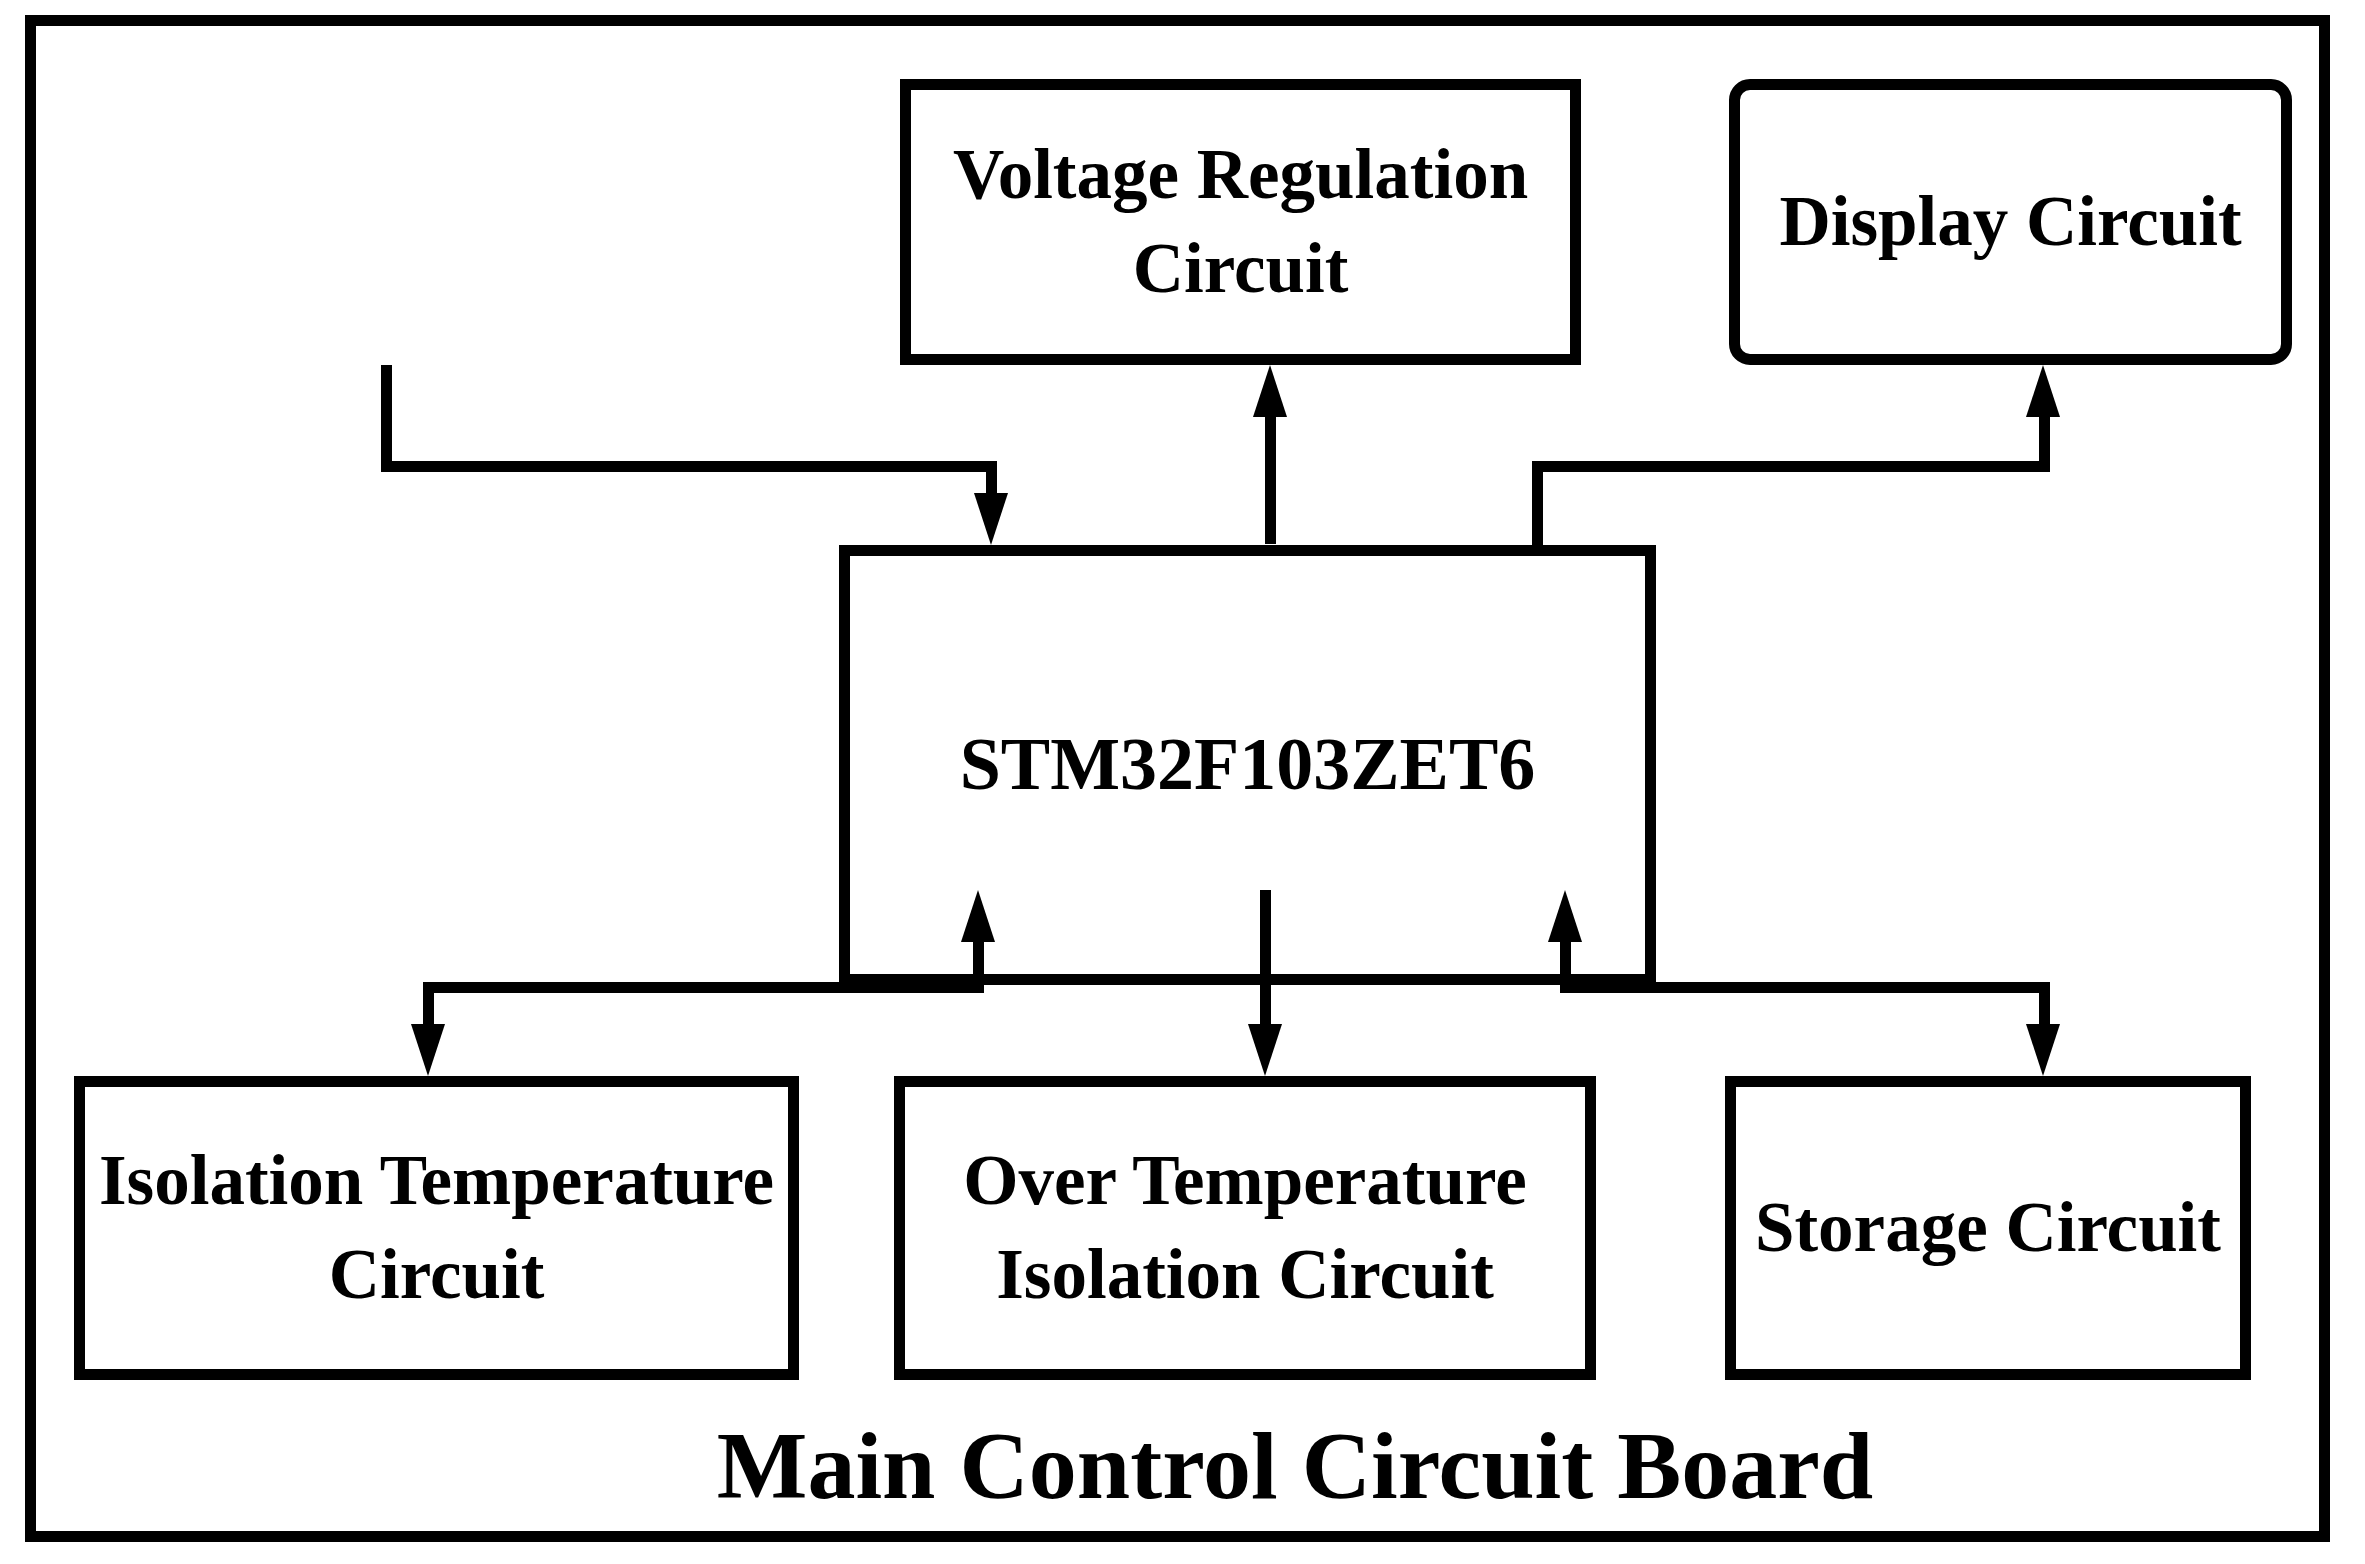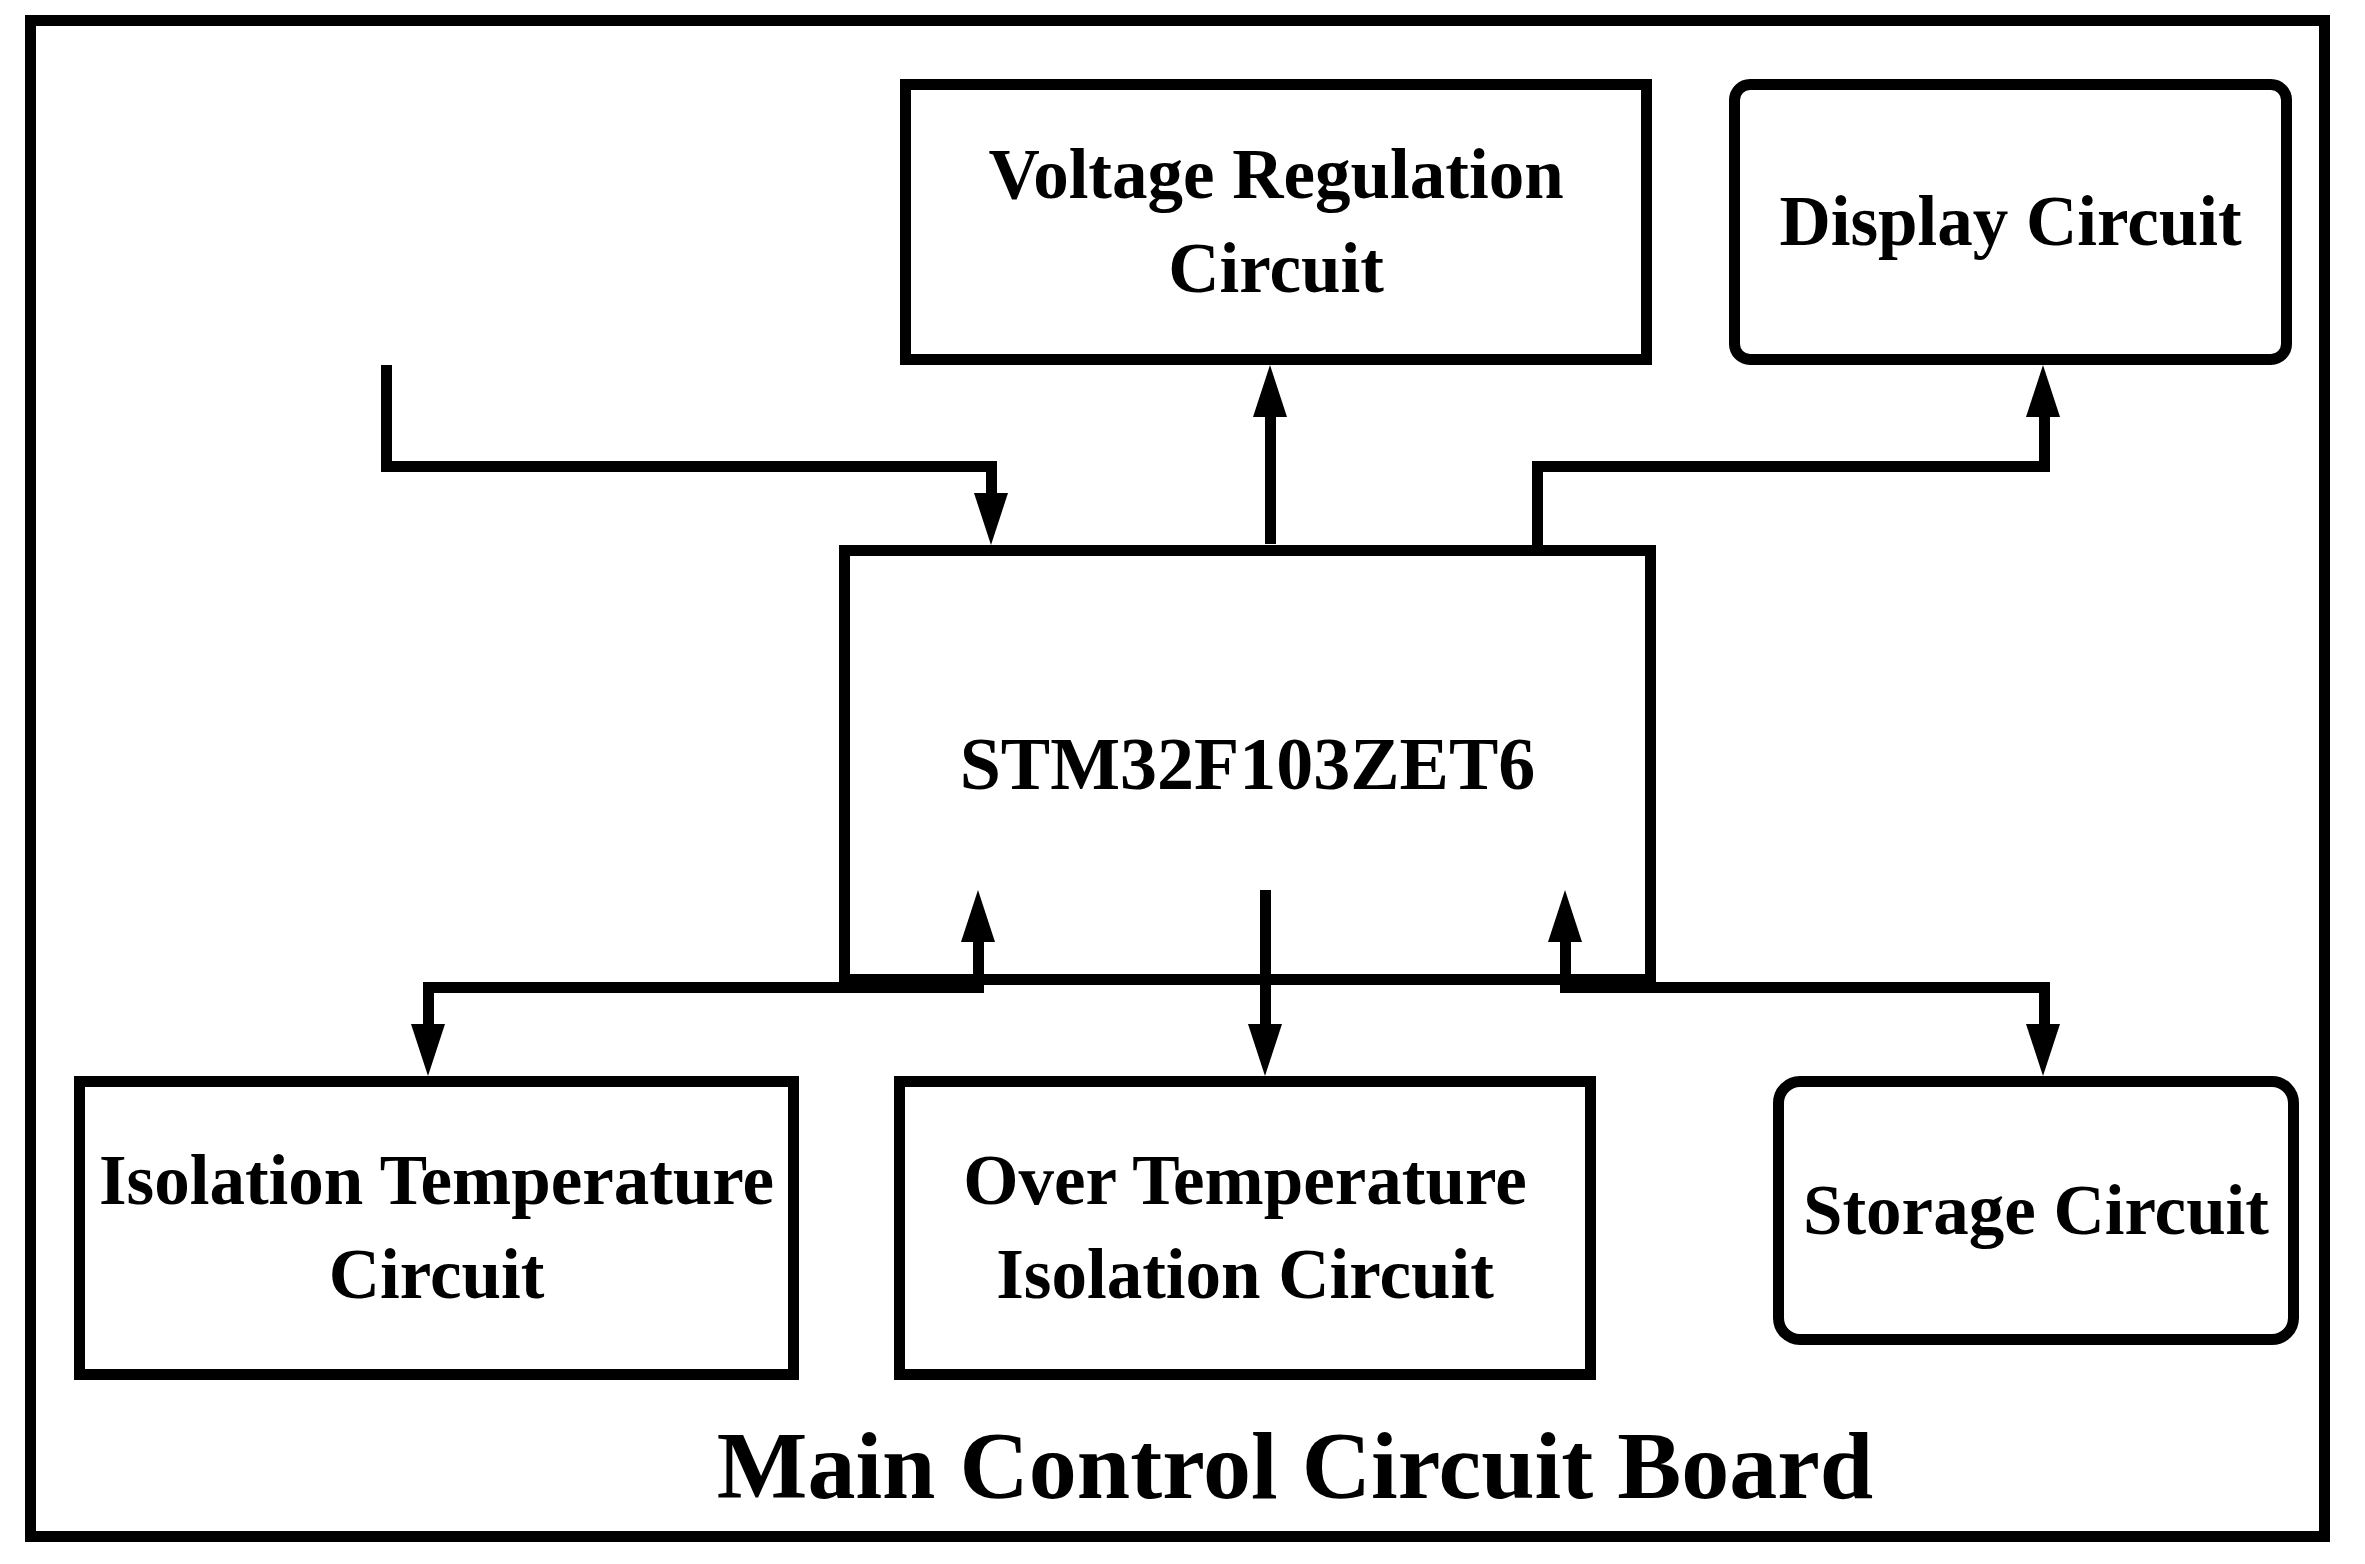--- a/index.html
+++ b/index.html
@@ -50,21 +50,21 @@
   }
 </style>
 </head>
 <body>
 
 <div id="canvas">
 
   <div class="outline" style="left:25px; top:15px; width:2305px; height:1527px;"></div>
 
 
-  <div class="node" style="left:900px; top:79px; width:752px; height:286px;">
+  <div class="node" style="left:900px; top:79px; width:681px; height:286px;">
     <span class="lbl">Voltage Regulation</span>
     <span class="lbl">Circuit</span>
   </div>
 
   <div class="node" style="left:1729px; top:79px; width:563px; height:286px;border-radius:21px;">
     <span class="lbl">Display Circuit</span>
   </div>
 
   <div class="node node-stm32" style="left:839px; top:545px; width:817px; height:440px;">
     <span class="lbl">STM32F103ZET6</span>
@@ -73,21 +73,21 @@
   <div class="node" style="left:74px; top:1076px; width:725px; height:304px;">
     <span class="lbl">Isolation Temperature</span>
     <span class="lbl">Circuit</span>
   </div>
 
   <div class="node" style="left:894px; top:1076px; width:702px; height:304px;align-items:center;">
     <span class="lbl">Over Temperature</span>
     <span class="lbl">Isolation Circuit</span>
   </div>
 
-  <div class="node" style="left:1773px; top:1076px; width:526px; height:269px;border-radius:27px;">
+  <div class="node" style="left:1725px; top:1076px; width:526px; height:304px;">
     <span class="lbl">Storage Circuit</span>
   </div>
 
   <div class="seg" style="left:381px; top:365px; width:11px; height:107px;"></div>
   <div class="seg" style="left:381px; top:461px; width:616px; height:11px;"></div>
   <div class="seg" style="left:986px; top:461px; width:11px; height:40px;"></div>
   <div class="arrow-down" style="left:974px; top:493px;"></div>
 
   <div class="seg" style="left:1265px; top:413px; width:11px; height:131px;"></div>
   <div class="arrow-up" style="left:1253px; top:365px;"></div>

